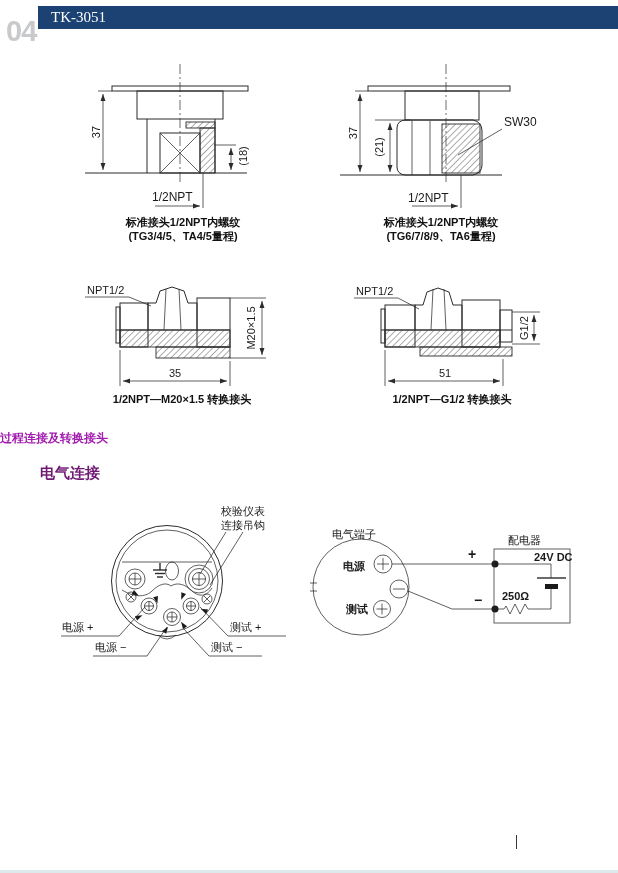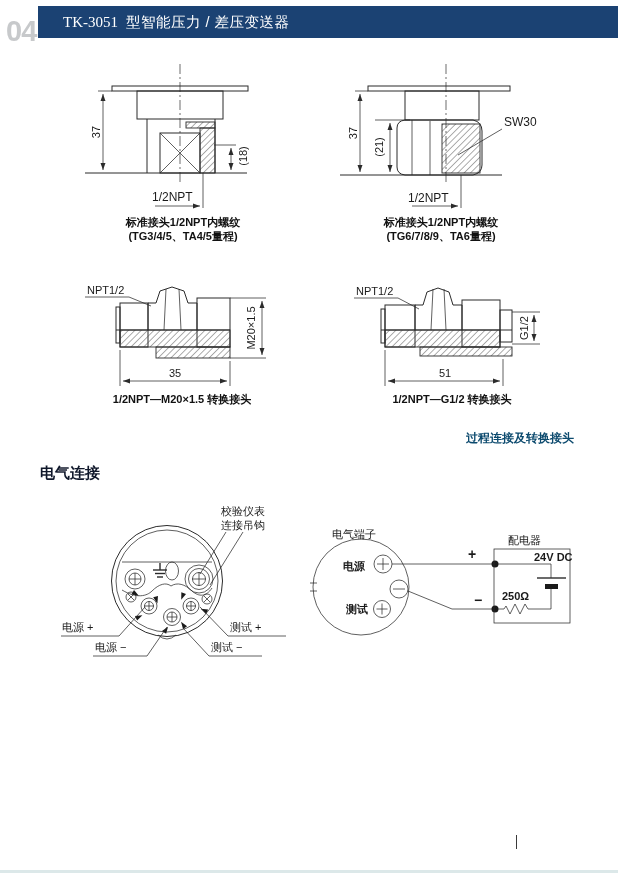--- a/index.html
+++ b/index.html
@@ -1,26 +1,26 @@
 <!DOCTYPE html>
 <html><head>
 <meta charset="utf-8">
 <style>
   html,body{margin:0;padding:0;background:#fff;}
   #page{position:relative;width:618px;height:873px;background:#ffffff;overflow:hidden;
         font-family:"Liberation Sans",sans-serif;}
   .pageno{position:absolute;left:6px;top:15px;font-size:29px;font-weight:700;
           color:#c7c9cb;letter-spacing:-1px;}
-  .titlebar{position:absolute;left:38px;top:6px;right:0;height:32px;background:#1b4273;
-            color:#ffffff;display:flex;align-items:center;padding-left:25px;box-sizing:border-box;}
+  .titlebar{position:absolute;left:38px;top:6px;right:0;height:23px;background:#1b4273;
+            color:#ffffff;display:flex;align-items:center;padding-left:13px;box-sizing:border-box;}
   .titlebar .model{font-family:"Liberation Serif",serif;font-size:15px;margin-right:8px;}
   .titlebar .rest{font-size:14.5px;letter-spacing:0.5px;}
-  .center-cap{position:absolute;left:0;top:430px;width:574px;text-align:right;
-              font-size:12px;font-weight:700;color:#0c4a6e;}
-  .sec-head{position:absolute;left:40px;top:464px;font-size:15px;font-weight:700;color:#0f172a;}
+  .center-cap{position:absolute;left:0;top:430px;width:574px;text-align:left;
+              font-size:12px;font-weight:700;color:#a21caf;}
+  .sec-head{position:absolute;left:40px;top:464px;font-size:15px;font-weight:700;color:#701a75;}
   .dwg{position:absolute;}
   .ln{fill:none;stroke:#2b2b2b;stroke-width:1;}
   .thin{stroke-width:0.75;}
   .cl{stroke-dasharray:10 3 2 3;stroke-width:0.7;}
   .hat{stroke:#2b2b2b;stroke-width:0.9;fill:url(#hatch);}
   text{fill:#1a1a1a;font-family:"Liberation Sans",sans-serif;}
   .dim{font-size:11px;}
   .dim12{font-size:12px;}
   .cap{font-size:11px;font-weight:600;fill:#111;}
   .lbl{font-size:11px;}
@@ -41,21 +41,20 @@
       </pattern>
       <marker id="arr" viewBox="0 0 10 10" refX="9" refY="5" markerWidth="8" markerHeight="8" markerUnits="userSpaceOnUse" orient="auto-start-reverse">
         <path d="M0,1.8 L9,5 L0,8.2 z" fill="#2b2b2b"></path>
       </marker>
     </defs>
   </svg>
 
   <div class="pageno">04</div>
   <div class="titlebar">
     <span class="model">TK-3051</span>
-    <span class="rest">型智能压力 / 差压变送器</span>
   </div>
 
   <svg class="dwg" style="left:80px;top:60px" width="220" height="190" viewBox="80 60 220 190">
     <g>
       <rect class="ln" x="112" y="86" width="136" height="5"></rect>
       <rect class="ln" x="137" y="91" width="86" height="28"></rect>
       <path class="ln" d="M147,119 L147,173 M215,119 L215,173"></path>
       <rect class="hat" x="186" y="122" width="29" height="6"></rect>
       <rect class="hat" x="200" y="128" width="15" height="45"></rect>
       <rect class="ln" x="160" y="133" width="40" height="40"></rect>

